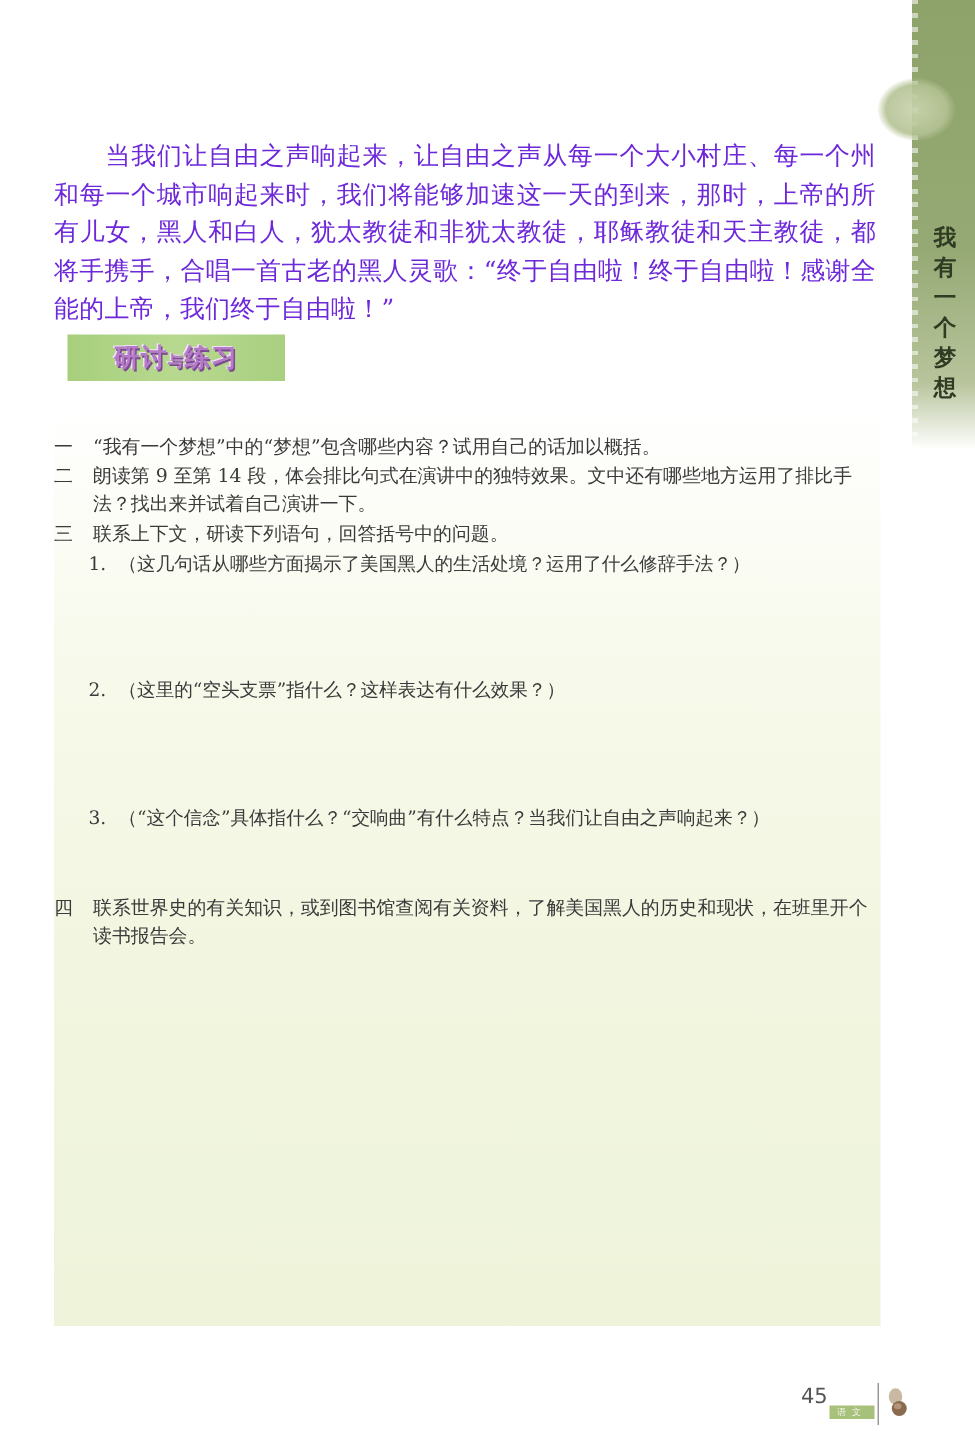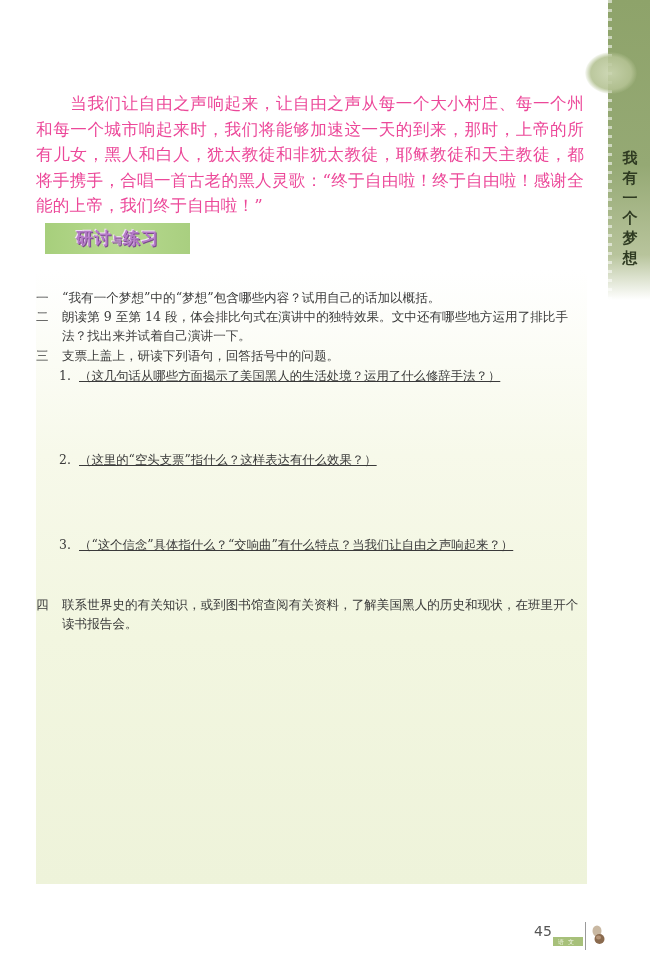--- a/index.html
+++ b/index.html
@@ -29,21 +29,21 @@
       font-family: "DejaVu Sans", "Liberation Sans", sans-serif;
       font-weight: bold; font-size: 15px; line-height: 20px;
       color: #2f3b22; text-align: center;
     }
     .side-title span { display: block; }
 
     
     .para {
       position: absolute; left: 36px; top: 91px; width: 548px;
       font-size: 16.6px; line-height: 25.6px; letter-spacing: 0.2px;
-      color: #ec4899; text-align: justify;
+      color: #6d28d9; text-align: justify;
     }
     .para .indent { display: inline-block; width: 34px; }
 
     
     .exercise-box {
       position: absolute; left: 36px; top: 270px; width: 551px; height: 614px;
       background: linear-gradient(180deg, rgba(247,250,236,0) 0%, #f7f9ea 30%, #f2f6e0 60%, #eef3da 100%);
     }
 
     
@@ -67,21 +67,21 @@
     }
     .ex .num { position: absolute; left: 0; width: 20px; }
     .ex .body { margin-left: 26px; display: block; }
     .sub {
       position: absolute; left: 59px; width: 526px;
       font-size: 12.4px; line-height: 19.5px; color: #3a3a3a;
       font-family: "DejaVu Serif", "Liberation Serif", serif;
     }
     .sub .num { position: absolute; left: 0; }
     .sub .body { display: block; margin-left: 20px; font-style: italic; }
-    .sub .q { display: block; margin-left: 20px; text-decoration: underline; }
+    .sub .q { display: block; margin-left: 20px; }
 
     
     .page-num {
       position: absolute; left: 534px; top: 923px;
       font-family: "DejaVu Sans", "Liberation Sans", sans-serif;
       font-size: 14px; color: #555;
     }
     .subject-tag {
       position: absolute; left: 553px; top: 937px; width: 30px; height: 9px;
       background: #a7c07a; color: #f2f6e8;
@@ -118,21 +118,21 @@
   <span class="body">“我有一个梦想”中的“梦想”包含哪些内容？试用自己的话加以概括。</span>
 </div>
 
 <div class="ex" style="top:307px;">
   <span class="num">二</span>
   <span class="body">朗读第 9 至第 14 段，体会排比句式在演讲中的独特效果。文中还有哪些地方运用了排比手法？找出来并试着自己演讲一下。</span>
 </div>
 
 <div class="ex" style="top:346px;">
   <span class="num">三</span>
-  <span class="body">支票上盖上，研读下列语句，回答括号中的问题。</span>
+  <span class="body">联系上下文，研读下列语句，回答括号中的问题。</span>
 </div>
 
 <div class="sub" style="top:366px;">
   <span class="num">1.</span>
   <span class="q">（这几句话从哪些方面揭示了美国黑人的生活处境？运用了什么修辞手法？）</span>
 </div>
 
 <div class="sub" style="top:450px;">
   <span class="num">2.</span>
   <span class="q">（这里的“空头支票”指什么？这样表达有什么效果？）</span>

